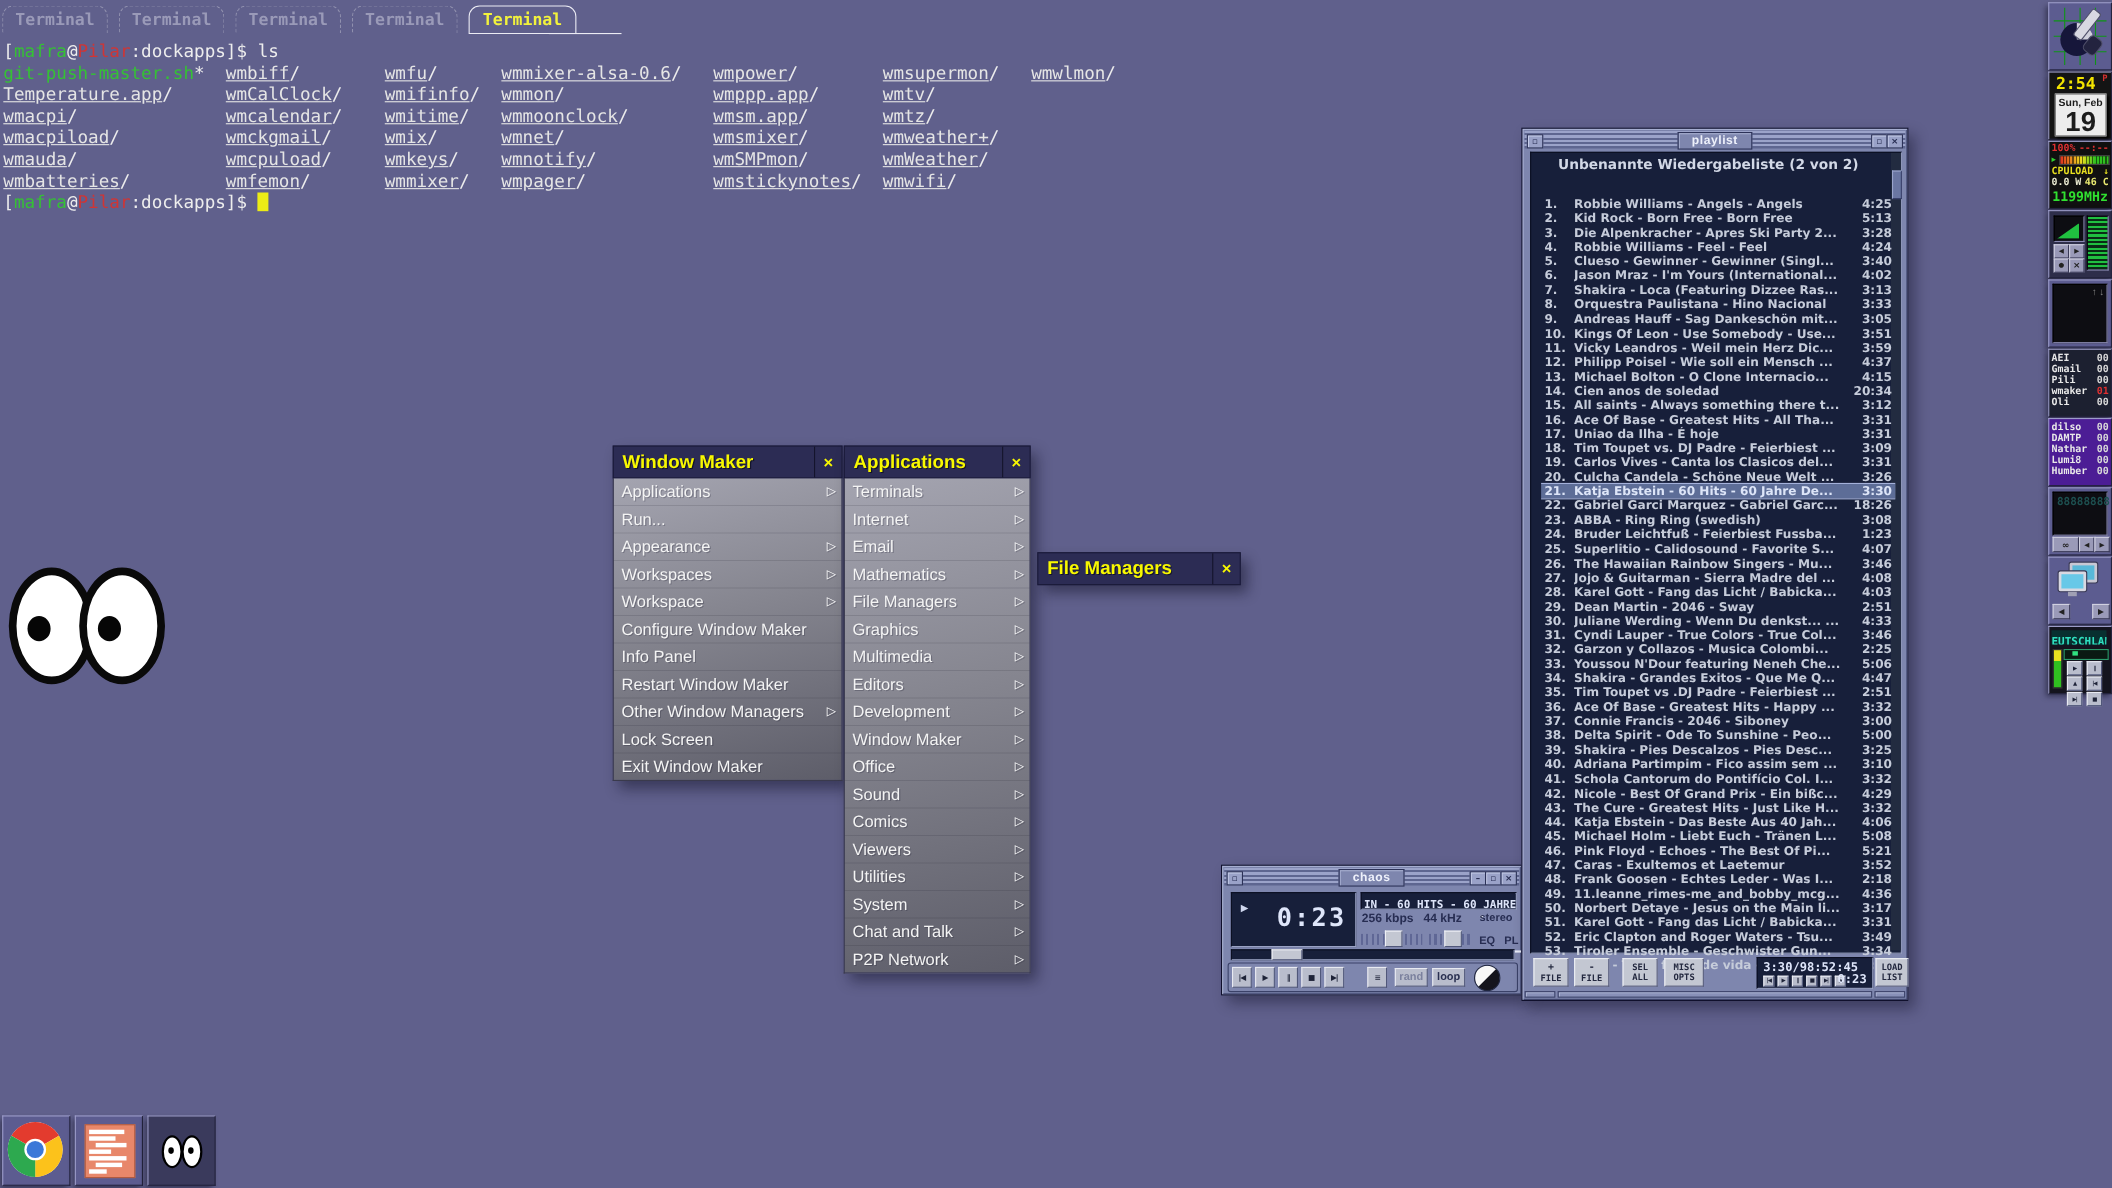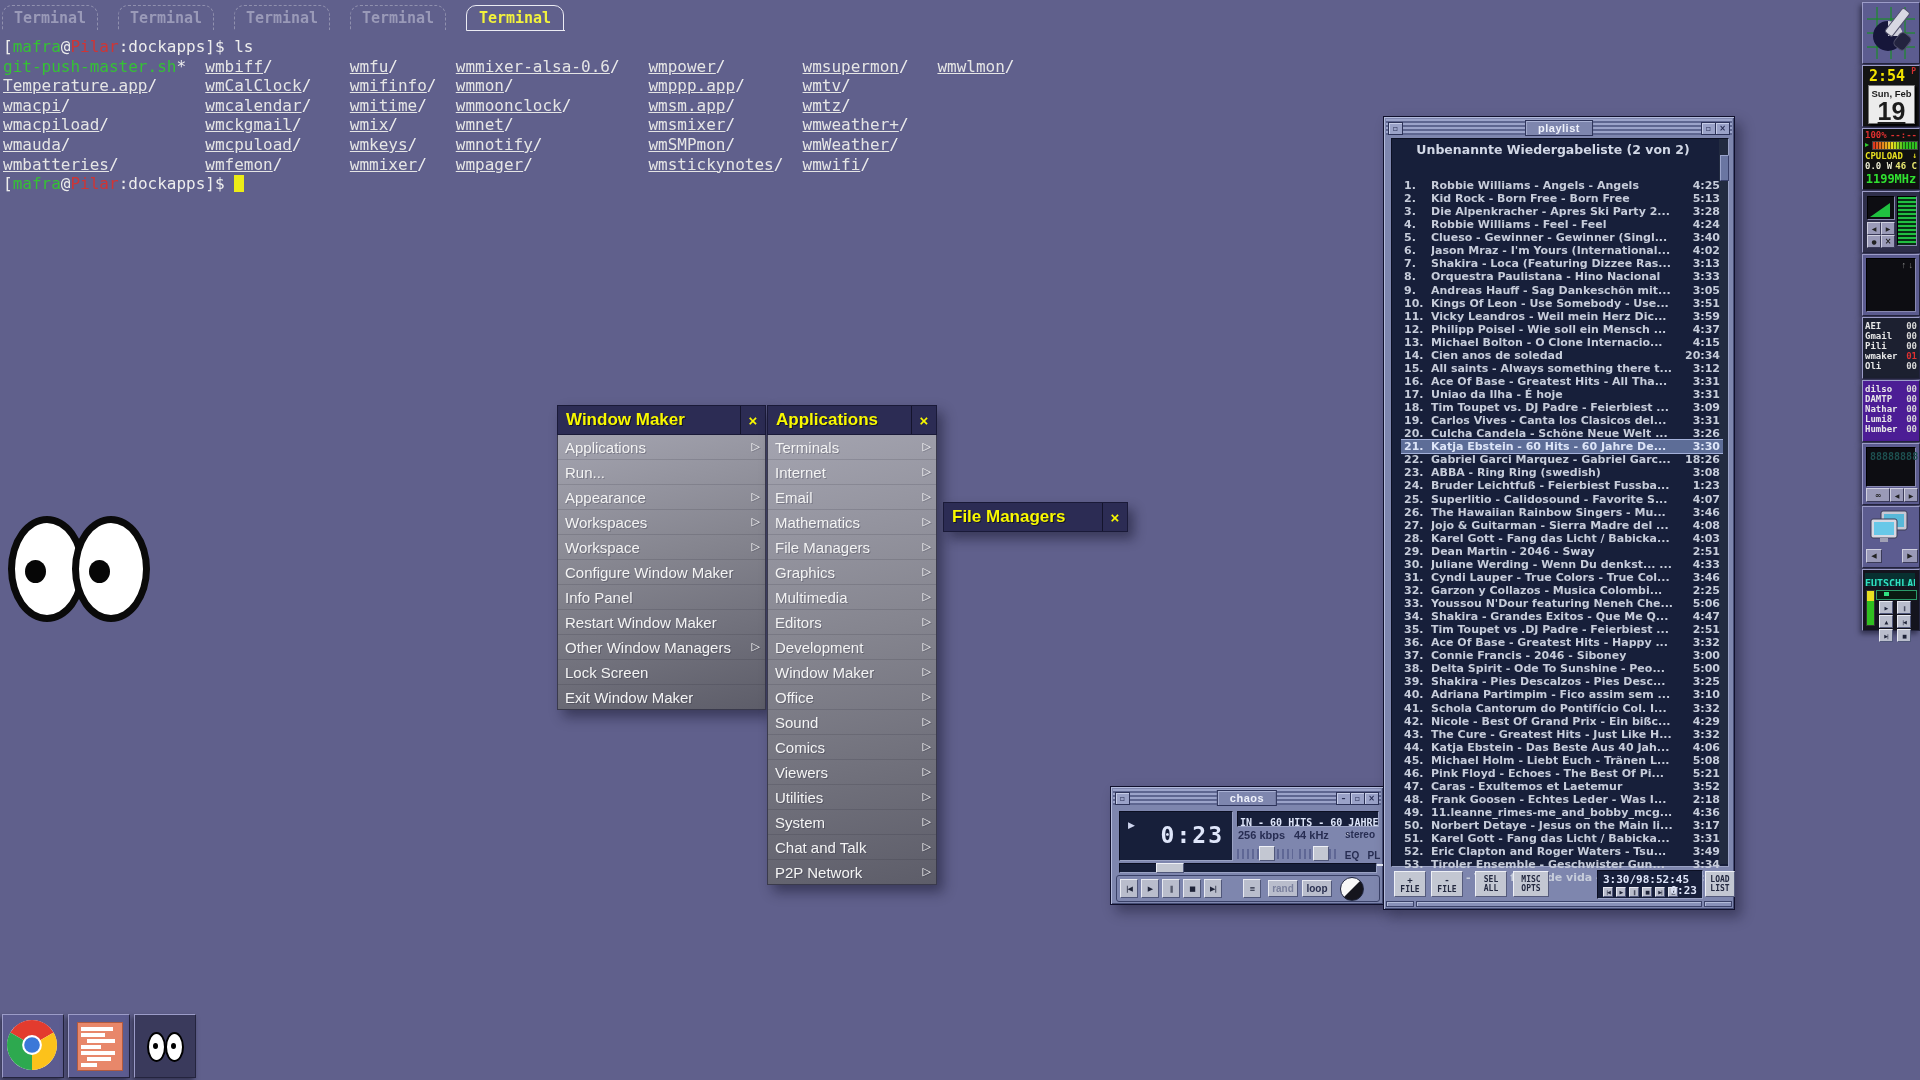--- a/index.html
+++ b/index.html
@@ -1,21 +1,21 @@
 <!DOCTYPE html>
 <html><head>
 <meta charset="utf-8">
 <style>
   html,body{margin:0;padding:0;}
   body{width:1920px;height:1080px;overflow:hidden;background:#60608c;position:relative;
        font-family:"Liberation Sans",sans-serif;-webkit-font-smoothing:antialiased;}
   .abs{position:absolute;}
 
   
-  #tabbar{position:absolute;left:2px;top:5px;display:flex;gap:20px;height:26px;}
+  #tabbar{position:absolute;left:2px;top:5px;display:flex;gap:10px;height:26px;}
   .tab{width:94px;height:24px;border:1px dashed #9090ae;border-bottom:none;border-radius:10px 10px 0 0;
        color:#9a9ab8;font:bold 15px "DejaVu Sans Mono",monospace;display:flex;align-items:center;justify-content:center;}
   .tab.active{border:1px solid #ececf4;color:#f2f23c;width:96px;}
   #tabline{position:absolute;left:499px;top:30px;width:66px;height:1px;background:#ececf4;}
   #tlines{position:absolute;left:3px;top:37px;font:16px "DejaVu Sans Mono",monospace;
           line-height:19.6px;white-space:pre;color:#ededed;}
   .seg-w{color:#ededed;} .seg-g{color:#35c135;} .seg-r{color:#d03535;}
   .seg-e{color:#35c135;} .seg-d{color:#e5e5e5;text-decoration:underline;}
   .cursor{display:inline-block;width:10px;height:17px;background:#ecec16;vertical-align:-3px;}
 
@@ -662,21 +662,21 @@
       <rect x="30" y="4" width="9" height="30" rx="2" transform="rotate(38 34 19)" fill="#d8d8e2" stroke="#50506a"></rect>
       <rect x="33" y="30" width="13" height="16" rx="4" transform="rotate(38 39 38)" fill="#23233f" stroke="#50506a"></rect>
     </svg>
   </div>
 
   <div class="tile" style="left:1862px;top:65px;background:#141414;">
     <span class="abs mono" style="left:6px;top:1px;font-weight:bold;font-size:15px;color:#f2e300;">2:54</span>
     <span class="abs mono" style="right:3px;top:1px;font-weight:bold;font-size:8px;color:#d03030;">P</span>
     <div class="abs" style="left:5px;top:19px;width:45px;height:37px;background:#ececec;border:1px solid #777;box-shadow:2px 2px 2px #000;text-align:center;">
       <div style="font:bold 9.5px 'Liberation Sans',sans-serif;color:#1c1c1c;margin-top:2px;">Sun, Feb</div>
-      <div style="font:bold 25px 'Liberation Sans',sans-serif;color:#1c1c1c;line-height:1;text-decoration:underline;">19</div>
+      <div style="font:bold 25px 'Liberation Sans',sans-serif;color:#1c1c1c;line-height:1;">19</div>
     </div>
   </div>
 
   <div class="tile" style="left:1862px;top:128px;background:#101010;">
     <div class="abs mono" style="left:2px;top:1px;right:2px;display:flex;justify-content:space-between;font-weight:bold;font-size:9px;color:#e03030;">
       <span>100%</span>
       <span>--:--</span>
     </div>
     <span class="abs" style="left:2px;top:11px;color:#30d030;font-size:8px;">▸</span>
     <div class="abs" style="left:9px;top:12px;width:44px;height:7px;background:linear-gradient(90deg,#e03020,#e8e020 45%,#30c020 72%);border:1px solid #444;">

